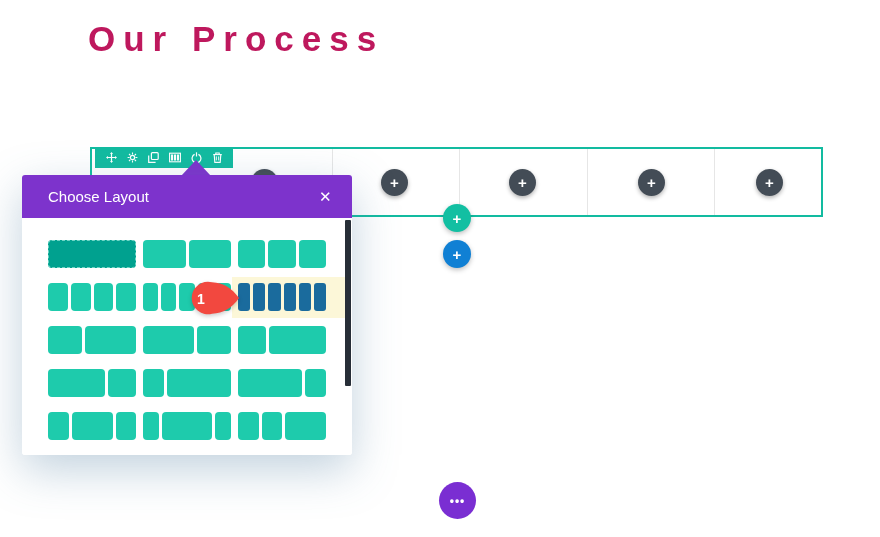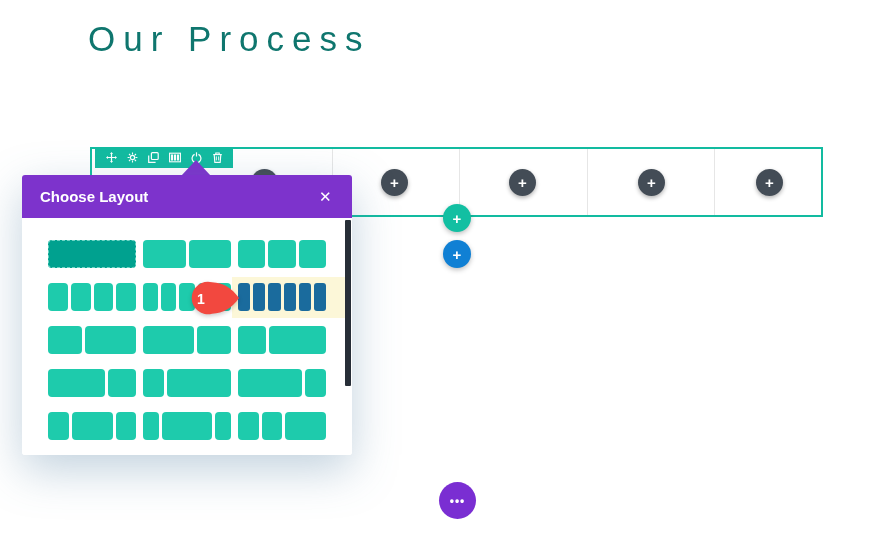--- a/index.html
+++ b/index.html
@@ -1,21 +1,21 @@
 <!DOCTYPE html>
 <html><head>
 <meta charset="utf-8">
 <style>
   html,body{margin:0;padding:0;background:#fff;}
   .canvas{position:relative;width:880px;height:537px;background:#fff;overflow:hidden;
           font-family:"Liberation Sans","DejaVu Sans",sans-serif;}
 
   
-  .heading{position:absolute;left:88px;top:-4px;font-size:35px;font-weight:400;
-           letter-spacing:8px;color:#0f766e;}
+  .heading{position:absolute;left:88px;top:-4px;font-size:35px;font-weight:700;
+           letter-spacing:8px;color:#be185d;}
   .paragraph{position:absolute;left:90px;top:49px;width:392px;font-size:13.5px;
              line-height:19px;color:#666;}
 
   
   .builder-row{position:absolute;left:90px;top:147px;width:733px;height:70px;
                border:2px solid #12bba0;box-sizing:border-box;background:#fff;}
   .col-divider{position:absolute;top:0;width:1px;height:66px;background:#e6e6e6;}
   .col-add{position:absolute;width:27px;height:27px;border-radius:50%;background:#434c56;
            color:#fff;display:flex;align-items:center;justify-content:center;
            font-size:15px;font-weight:700;box-shadow:0 2px 4px rgba(0,0,0,.3);
@@ -38,21 +38,21 @@
                font-size:12px;font-weight:700;letter-spacing:1px;}
 
   
   .modal-notch{position:absolute;left:181px;top:160px;width:0;height:0;z-index:5;
                border-left:15px solid transparent;border-right:15px solid transparent;
                border-bottom:16px solid #7d33cc;}
   .modal{position:absolute;left:22px;top:175px;width:330px;height:280px;z-index:6;
          box-shadow:0 15px 45px rgba(80,125,160,.35);border-radius:3px;}
   .modal-header{position:relative;height:43px;background:#7d33cc;border-radius:3px 3px 0 0;
                 display:flex;align-items:center;}
-  .modal-title{color:#fff;font-size:15px;font-weight:700;margin-left:18px;}
+  .modal-title{color:#fff;font-size:15px;font-weight:400;margin-left:26px;}
   .modal-close{position:absolute;right:15px;top:0;height:43px;width:24px;background:none;
                border:none;color:#fff;font-size:15px;cursor:pointer;}
   .modal-body{position:relative;height:237px;background:#fff;border-radius:0 0 3px 3px;}
   .modal-scrollbar{position:absolute;left:323px;top:2px;width:6px;height:166px;
                    background:#272e37;border-radius:1px;cursor:pointer;}
 
   
   .layout-option{position:absolute;width:88px;height:28px;display:flex;gap:3px;cursor:pointer;}
   .layout-option .blk{flex:1;background:#1ecbac;border-radius:4px;}
   .layout-option.selected .blk{background:#00a18f;outline:1px dashed #6fd6c6;outline-offset:-1px;}

